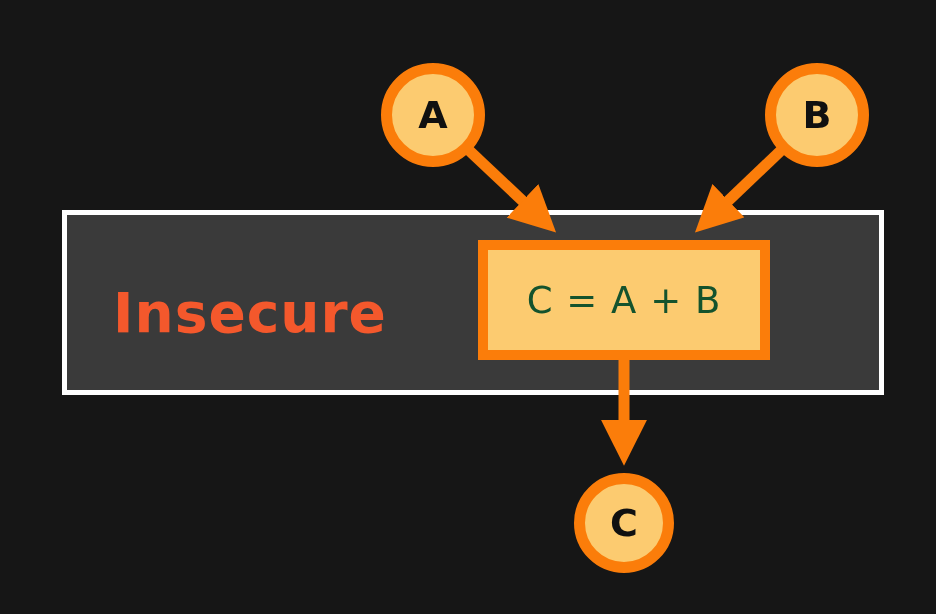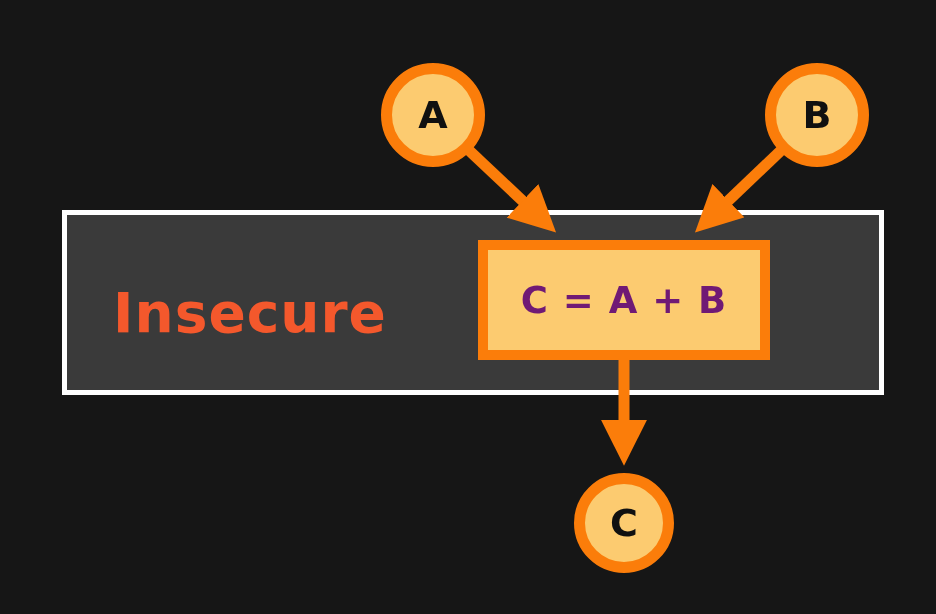--- a/index.html
+++ b/index.html
@@ -52,23 +52,23 @@
     height: 120px;
     background: #fccb70;
     border: 10px solid #fb7d0a;
     box-sizing: border-box;
     display: flex;
     align-items: center;
     justify-content: center;
     z-index: 3;
   }
   .op-label {
-    color: #701a75;
+    color: #14532d;
     font-size: 37px;
-    font-weight: bold;
+    font-weight: normal;
     letter-spacing: 1px;
   }
 
   
   .node {
     position: absolute;
     width: 104px;
     height: 104px;
     border-radius: 50%;
     background: #fccb70;

